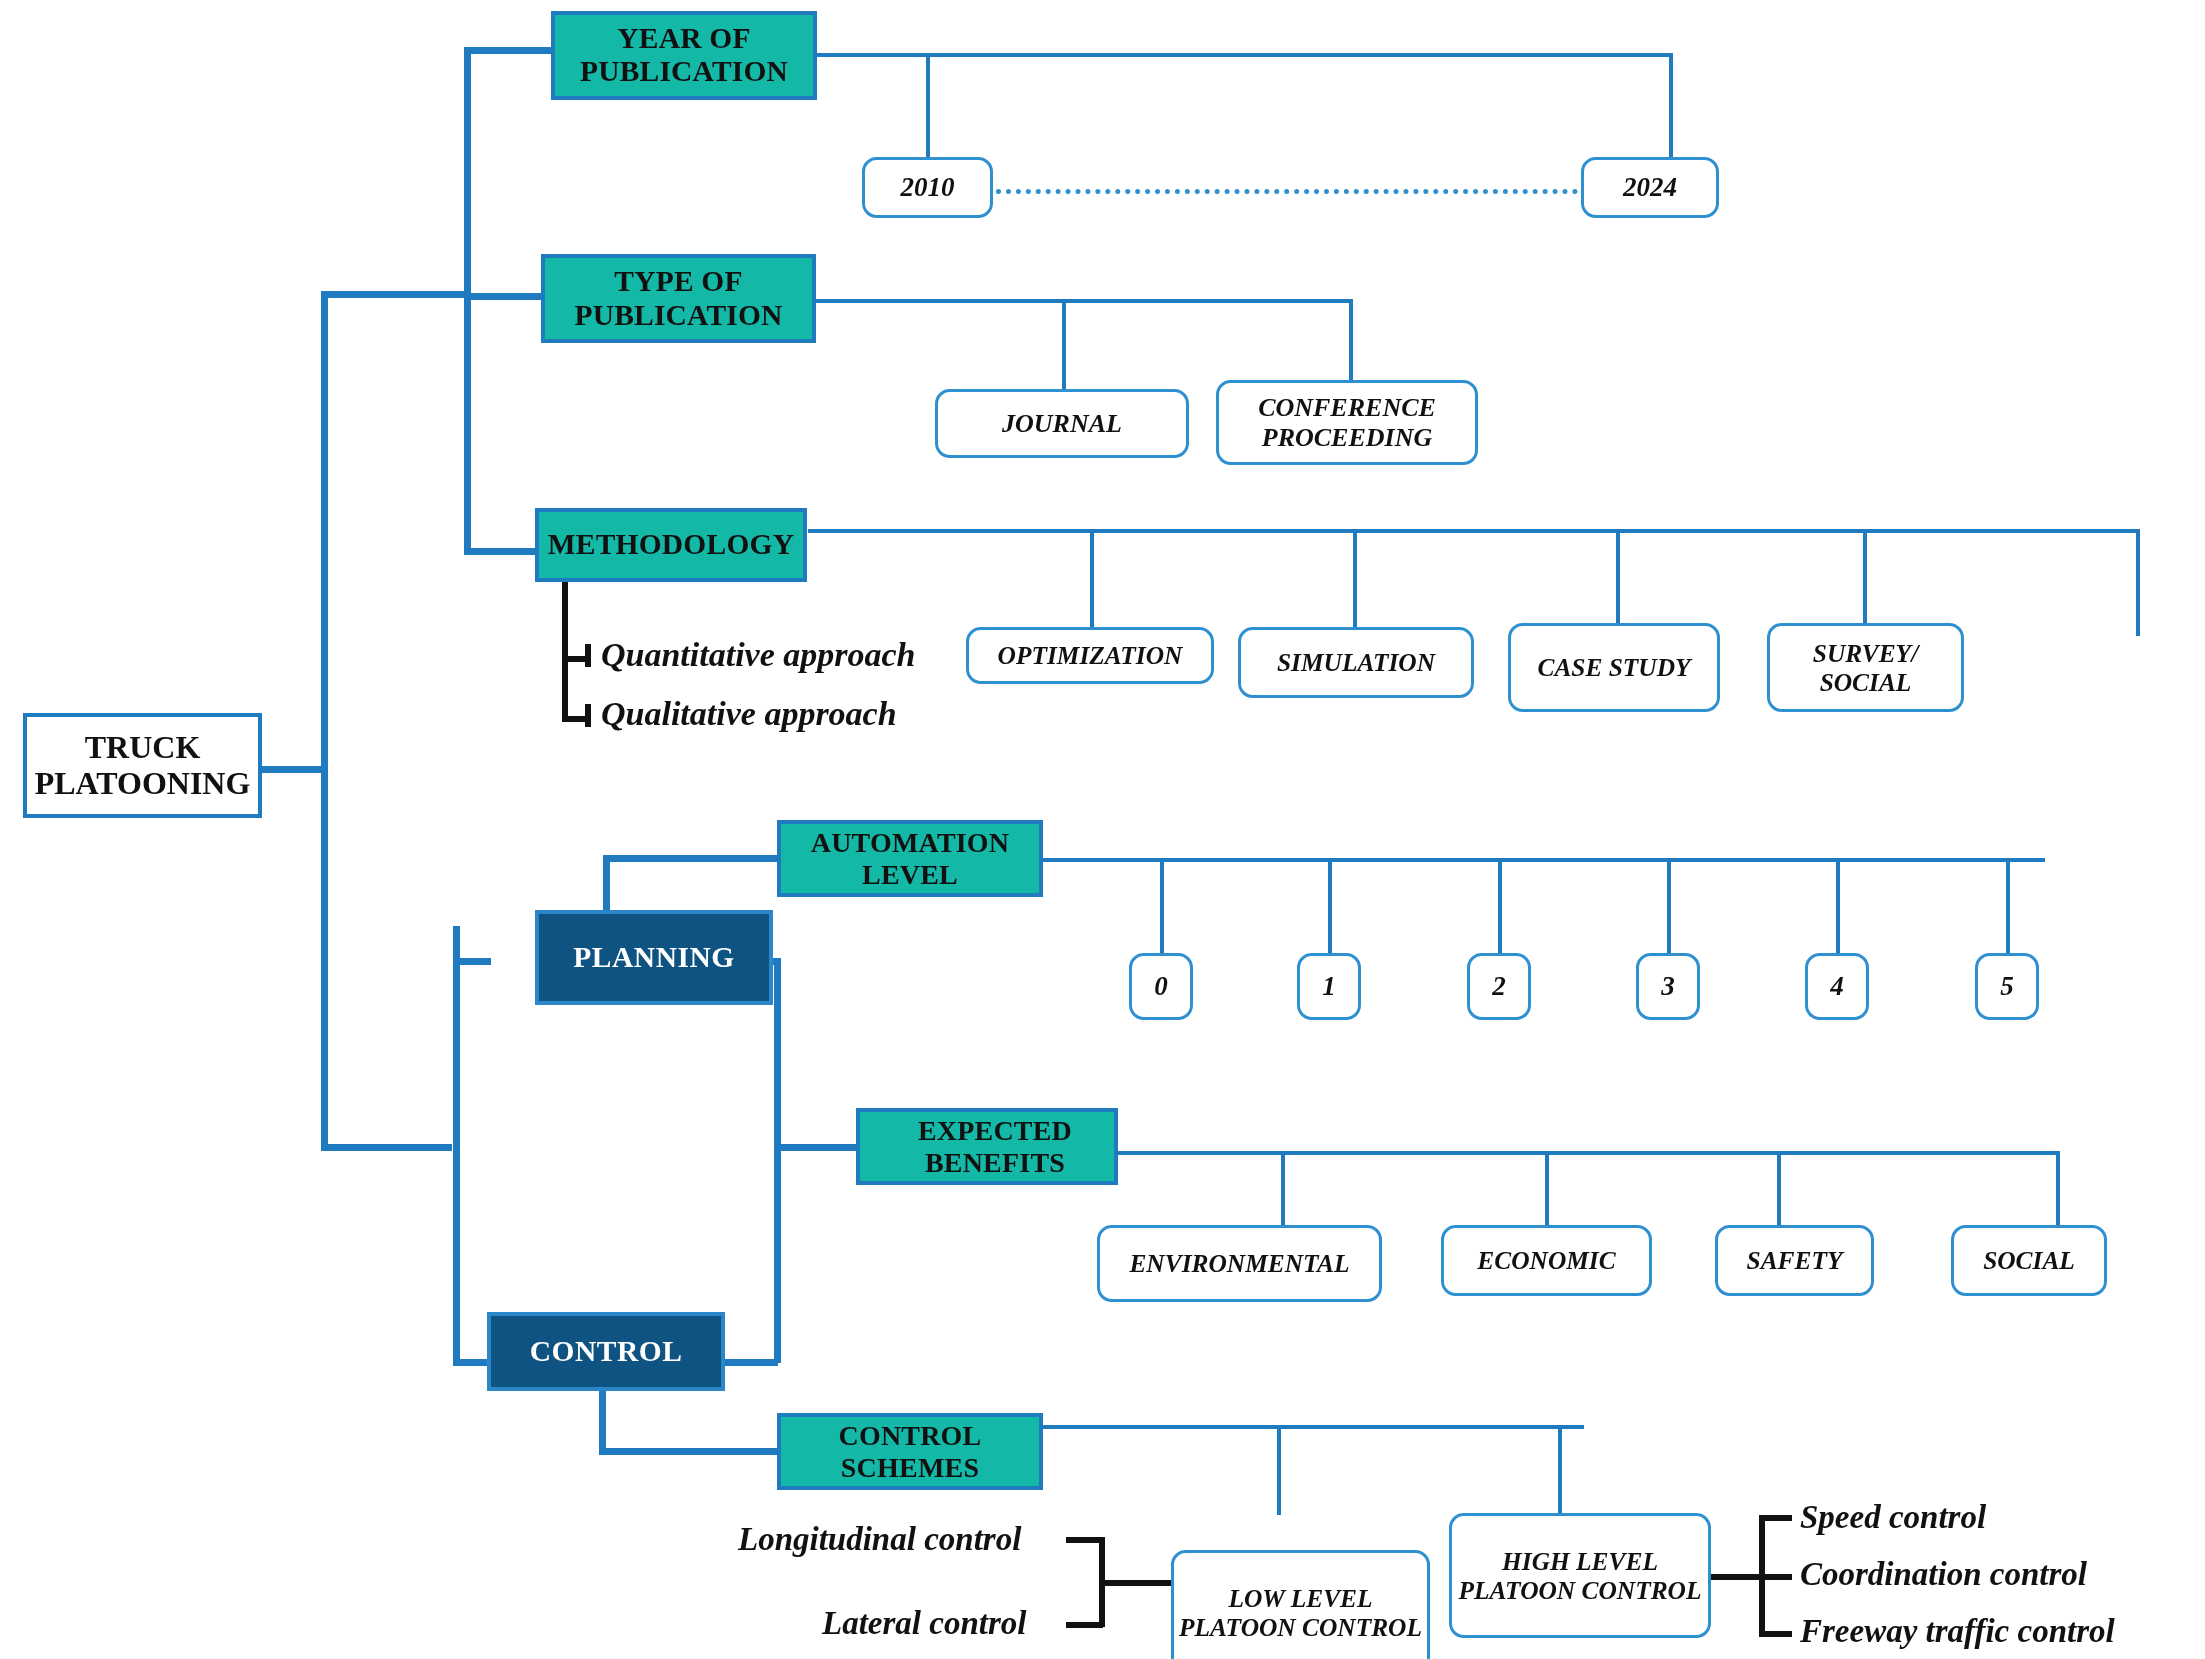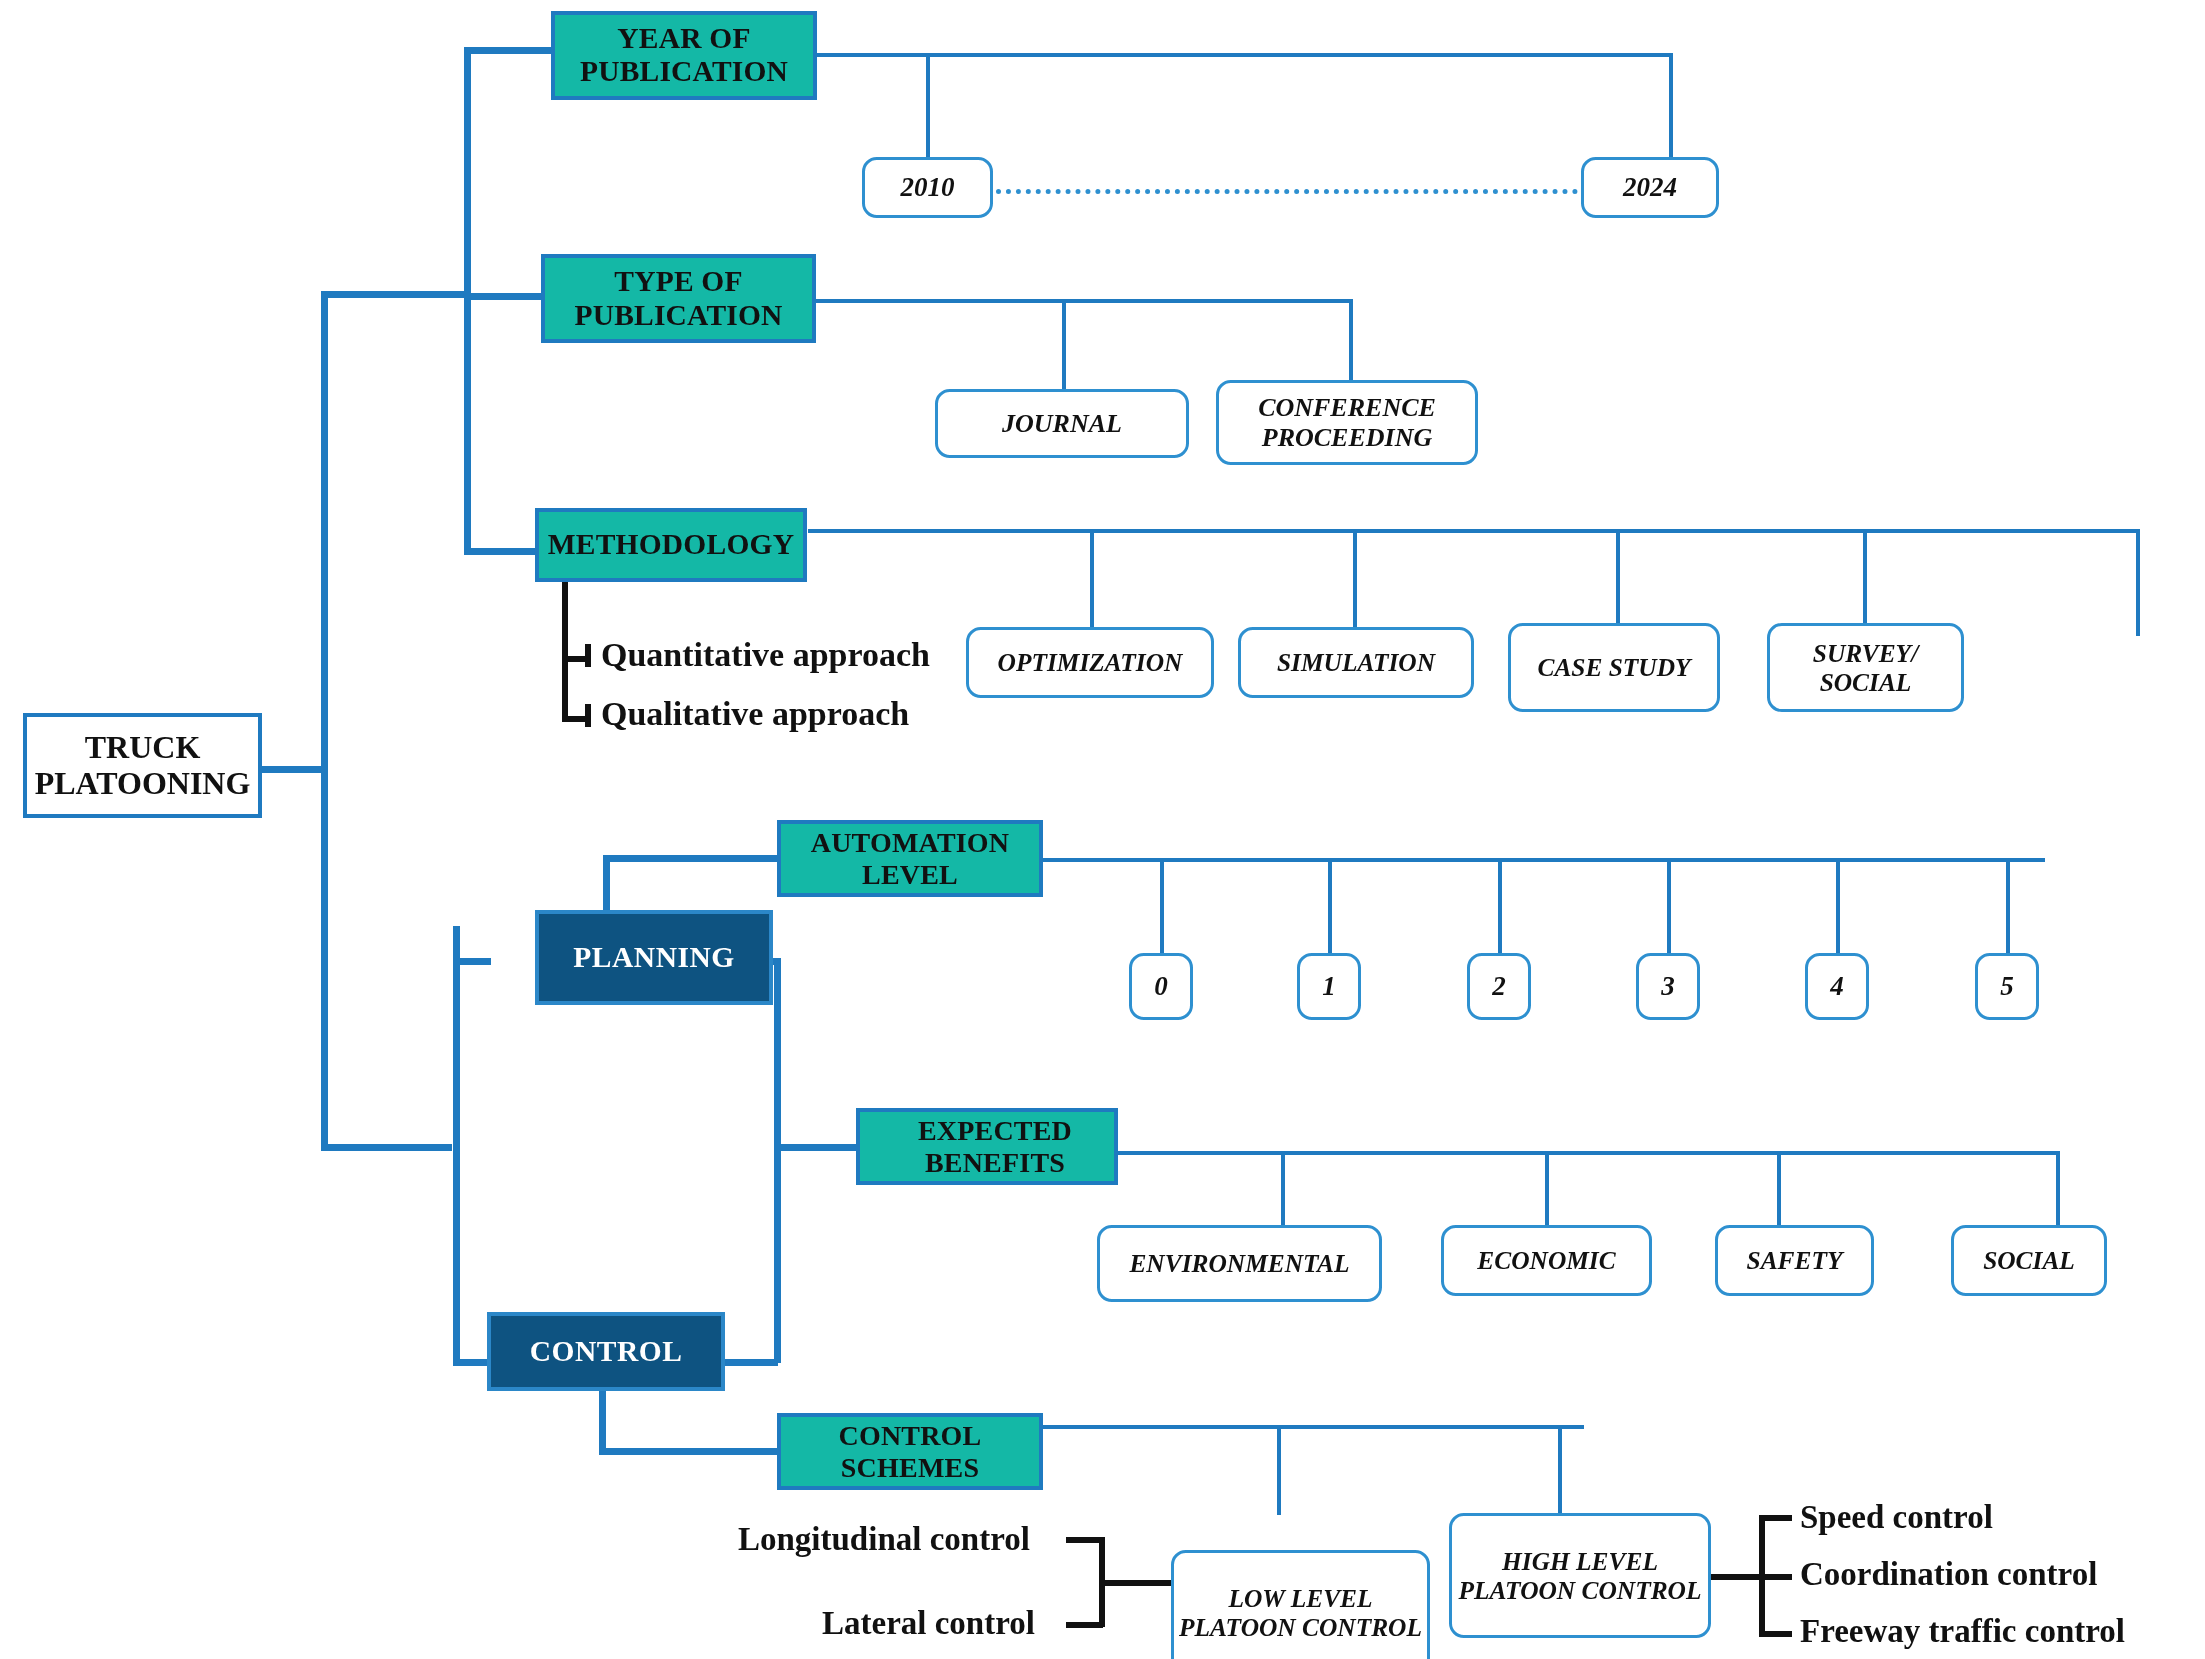--- a/index.html
+++ b/index.html
@@ -21,21 +21,21 @@
             font-weight:bold;letter-spacing:0.5px;}
 
   
   .box-root{background:#ffffff;border:4.9px solid #1f7ac0;color:#111111;font-weight:bold;}
 
   
   .box-leaf{background:#ffffff;border:3.3px solid #2e90d0;border-radius:14.8px;
             color:#111111;font-style:italic;font-weight:bold;}
 
   
-  .txt{position:absolute;font-family:"Liberation Serif",serif;
+  .txt{position:absolute;font-family:"Liberation Serif",serif;font-style:italic;
        font-weight:bold;color:#111111;white-space:nowrap;z-index:6;}
 
   
   .ln{position:absolute;background:#1f7ac0;z-index:1;}
   .ln.h{height:4.1px;}
   .ln.v{width:4.1px;}
   .ln.thick.h{height:6.6px;}
   .ln.thick.v{width:6.6px;}
   .ln.blk{background:#111111;}
   .ln.blk.h{height:5.7px;}
@@ -154,21 +154,21 @@
   <div class="node box-head" style="left:535px;top:508px;width:272px;height:74px;font-size:29.5px;">
     <span>METHODOLOGY</span>
   </div>
   <div class="txt" style="left:601px;top:636px;font-size:34px;">
     <span>Quantitative approach</span>
   </div>
   <div class="txt" style="left:601px;top:695px;font-size:34px;">
     <span>Qualitative approach</span>
   </div>
 
-  <div class="node box-leaf" style="left:966px;top:627px;width:248px;height:71px;font-size:25.4px;">
+  <div class="node box-leaf" style="left:966px;top:627px;width:248px;height:57px;font-size:25.4px;">
     <span>OPTIMIZATION</span>
   </div>
   <div class="node box-leaf" style="left:1238px;top:627px;width:236px;height:71px;font-size:25.4px;">
     <span>SIMULATION</span>
   </div>
   <div class="node box-leaf" style="left:1508px;top:623px;width:212px;height:89px;font-size:25.4px;">
     <span>CASE STUDY</span>
   </div>
   <div class="node box-leaf" style="left:1767px;top:623px;width:197px;height:89px;font-size:25.4px;">
     <span>SURVEY/ SOCIAL</span>

